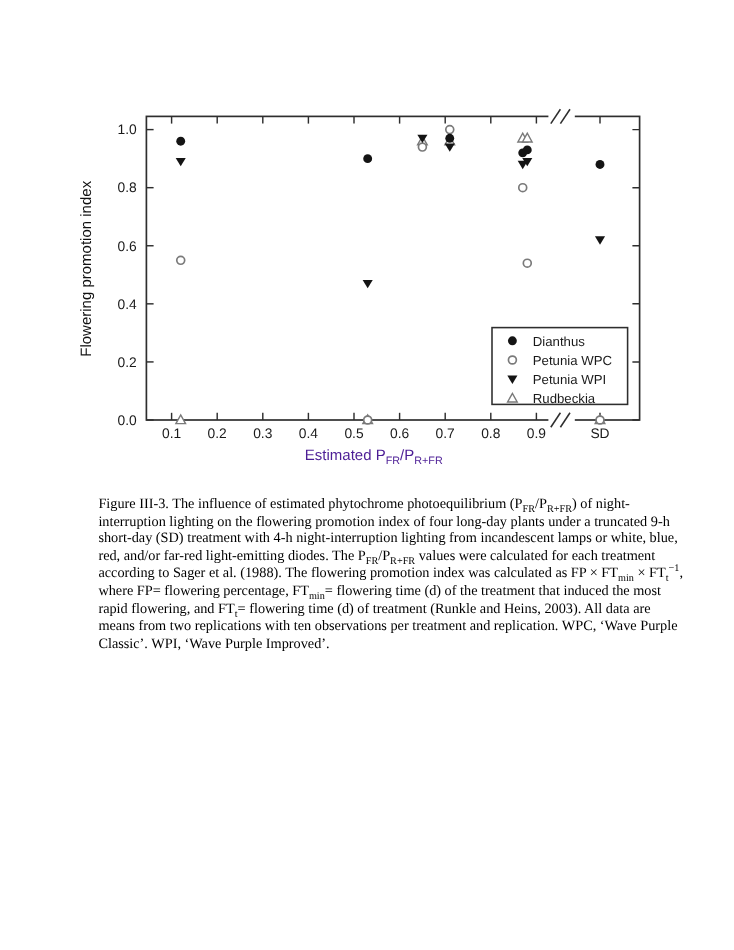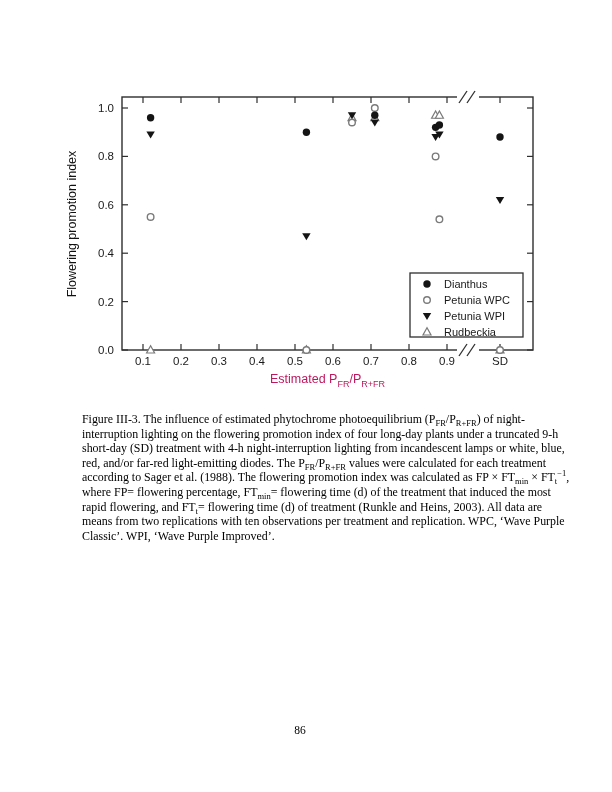--- a/index.html
+++ b/index.html
@@ -4,22 +4,22 @@
 <style>
   html,body{margin:0;padding:0;background:#ffffff;}
   .page{position:relative;width:612px;height:792px;background:#ffffff;overflow:hidden;}
   .figure-region{position:absolute;left:0;top:0;width:612px;height:400px;}
   #plot-svg{position:absolute;left:0;top:0;}
   #plot-svg text{font-family:"Liberation Sans",sans-serif;fill:#1a1a1a;}
   #plot-svg text.tick{font-size:11.5px;}
   #plot-svg text.legend-text{font-size:11px;}
   .y-axis-label{position:absolute;left:-55px;top:217px;width:253px;text-align:center;
     transform:rotate(-90deg);font-family:"Liberation Sans",sans-serif;font-size:12.5px;color:#111;}
-  .x-axis-label{position:absolute;left:122px;top:372px;width:411px;text-align:center;
-    font-family:"Liberation Sans",sans-serif;font-size:12.5px;color:#be185d;}
+  .x-axis-label{position:absolute;left:106px;top:372px;width:411px;text-align:center;
+    font-family:"Liberation Sans",sans-serif;font-size:12.5px;color:#4c1d95;}
   .x-axis-label sub{font-size:9px;line-height:0;}
   .caption{position:absolute;left:66px;top:396px;width:491px;margin:16px;
     font-family:"Liberation Serif",serif;font-size:11.9px;line-height:14.6px;color:#000;}
   .caption sub,.caption sup{font-size:8.5px;line-height:0;}
   .page-number{position:absolute;left:0;top:724px;width:600px;text-align:center;
     font-family:"Liberation Serif",serif;font-size:11.5px;color:#000;}
 </style>
 </head>
 <body>
 
@@ -139,14 +139,13 @@
           <g>
             <path d="M423 335 L431 335 L427 327.8 Z" fill="#fff" stroke="#7a7a7a" stroke-width="1.2"></path>
             <text x="444" y="336" class="legend-text">Rudbeckia</text>
           </g>
         </g>
       </svg>
     <div class="y-axis-label">Flowering promotion index</div>
     <div class="x-axis-label"><span>Estimated P</span><sub>FR</sub><span>/P</span><sub>R+FR</sub></div>
   </div>
   <p class="caption"><span>Figure III-3. The influence of estimated phytochrome photoequilibrium (P</span><sub>FR</sub><span>/P</span><sub>R+FR</sub><span>) of night-interruption lighting on the flowering promotion index of four long-day plants under a truncated 9-h short-day (SD) treatment with 4-h night-interruption lighting from incandescent lamps or white, blue, red, and/or far-red light-emitting diodes. The P</span><sub>FR</sub><span>/P</span><sub>R+FR</sub><span> values were calculated for each treatment according to Sager et al. (1988). The flowering promotion index was calculated as FP × FT</span><sub>min</sub><span> × FT</span><sub>t</sub><sup>−1</sup><span>, where FP= flowering percentage, FT</span><sub>min</sub><span>= flowering time (d) of the treatment that induced the most rapid flowering, and FT</span><sub>t</sub><span>= flowering time (d) of treatment (Runkle and Heins, 2003). All data are means from two replications with ten observations per treatment and replication. WPC, ‘Wave Purple Classic’. WPI, ‘Wave Purple Improved’.</span></p>
-  <div class="page-number">86</div>
 </div>
 
 </body></html>

